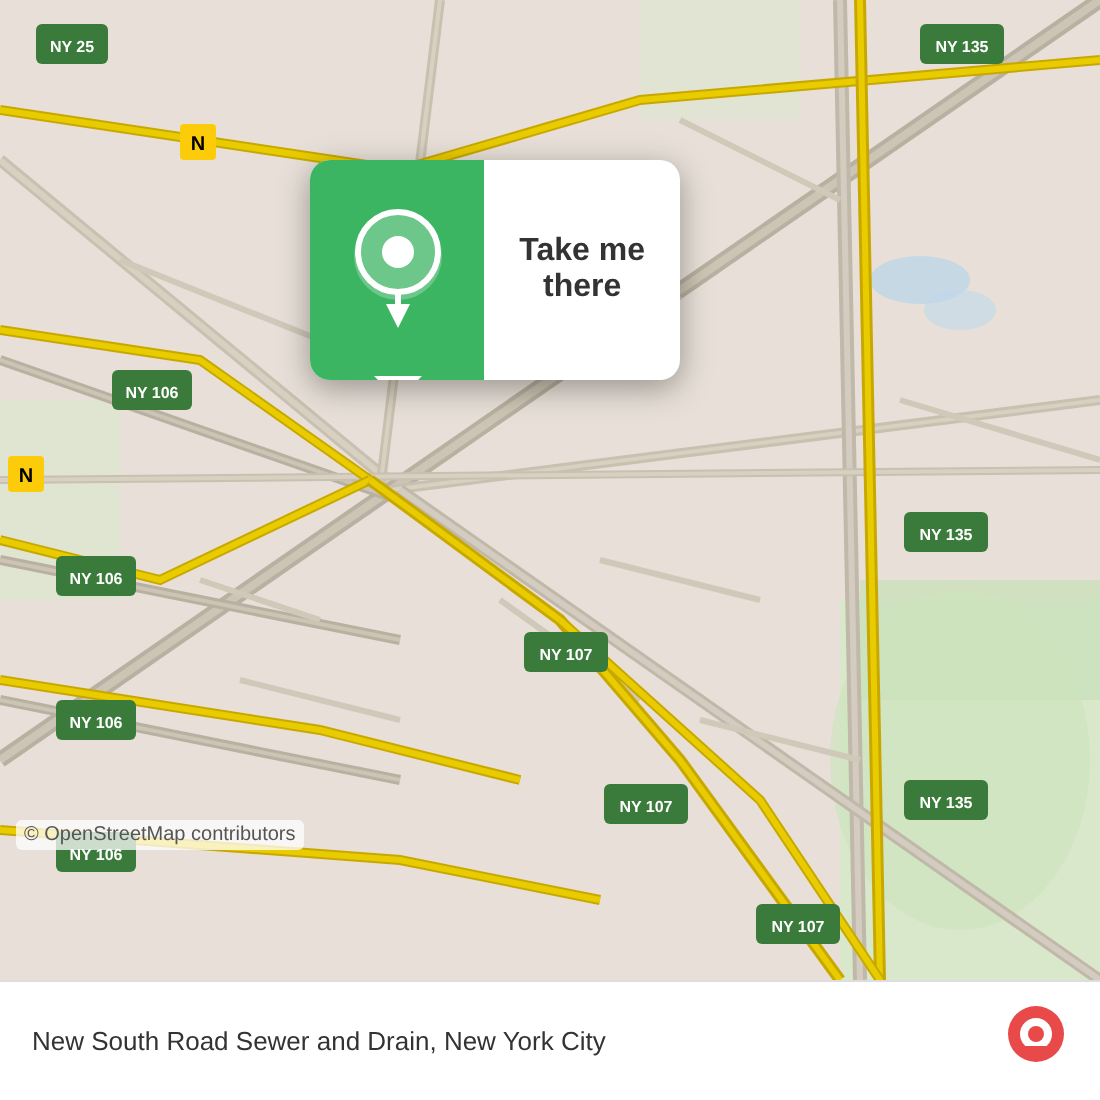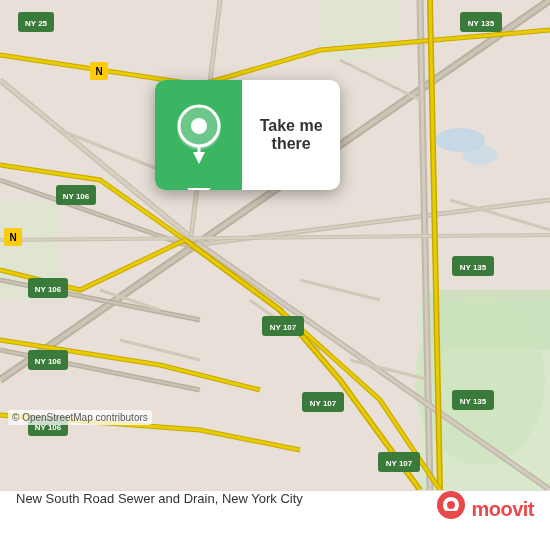--- a/index.html
+++ b/index.html
@@ -77,21 +77,21 @@
       cursor: pointer;
       background: white;
     }
 
     
     #bottom-bar {
       width: 550px;
       height: 60px;
       background: white;
       display: flex;
-      align-items: flex-start;
+      align-items: center;
       justify-content: space-between;
       padding: 0 16px;
       border-top: 1px solid #ddd;
     }
 
     .bottom-location-text {
       font-size: 13px;
       color: #333;
       flex: 1;
     }
@@ -267,15 +267,14 @@
 <div id="bottom-bar">
   <span class="bottom-location-text">New South Road Sewer and Drain, New York City</span>
   <div class="moovit-logo">
 
     <svg width="32" height="36" viewBox="0 0 32 36">
       <ellipse cx="16" cy="14" rx="14" ry="14" fill="#e84a4a"></ellipse>
       <ellipse cx="16" cy="14" rx="8" ry="8" fill="white"></ellipse>
       <ellipse cx="16" cy="14" rx="4" ry="4" fill="#e84a4a"></ellipse>
       <path d="M 16 28 L 10 20 L 22 20 Z" fill="#e84a4a"></path>
     </svg>
-    <span class="moovit-text">moovit</span>
   </div>
 </div>
 
 </body></html>

